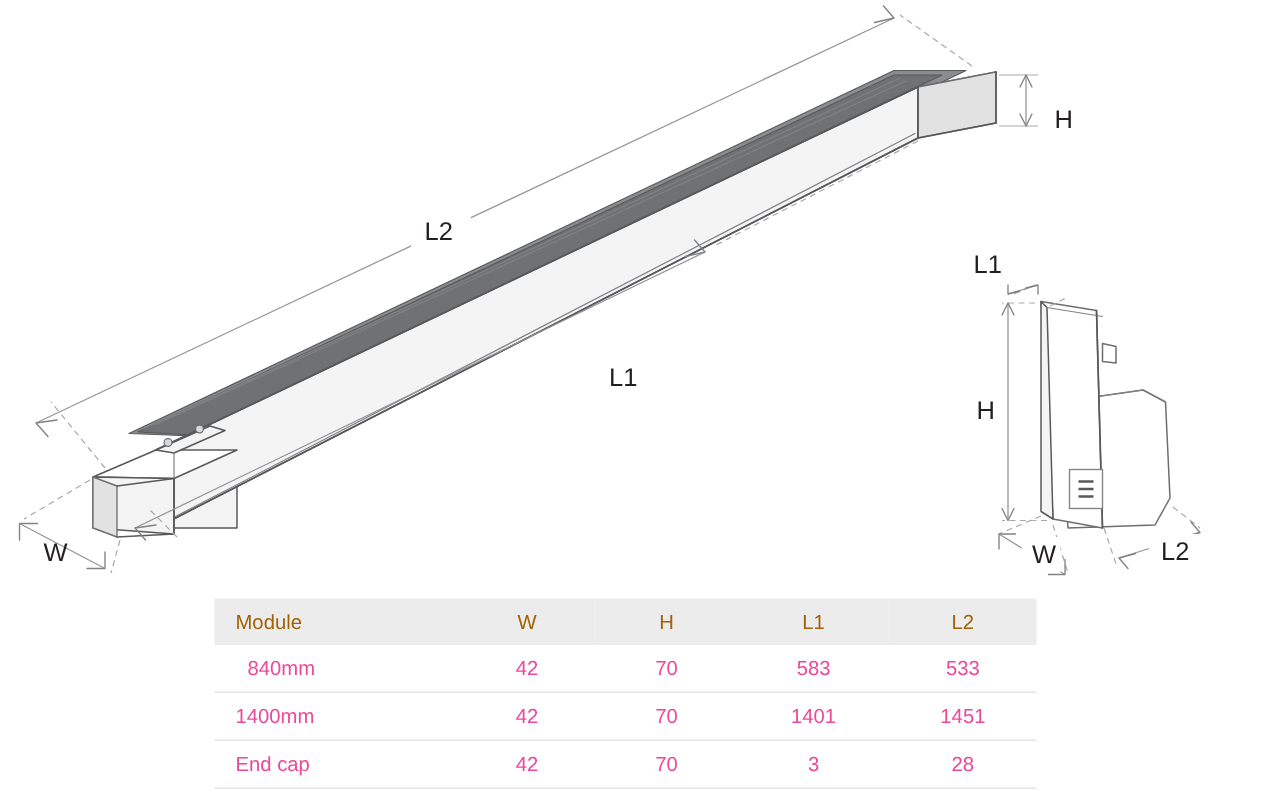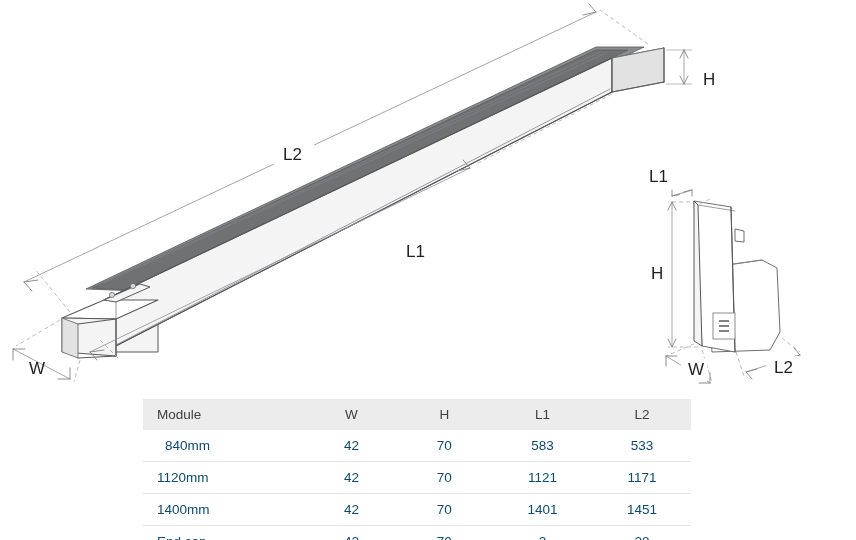--- a/index.html
+++ b/index.html
@@ -112,32 +112,32 @@
     width: 548px;
     font-family: "Liberation Sans", sans-serif;
     font-size: 13.5px;
     color: #231f20;
   }
   table.spec thead th {
     background: #ececec;
     font-weight: normal;
     text-align: center;
     padding: 8px 0 8px 0;
-    color: #404040;
+    color: #a16207;
     border: none;
   }
   table.spec thead th.col-module {
     text-align: left;
     padding-left: 14px;
   }
   table.spec tbody td {
     text-align: center;
     padding: 8px 0 8px 0;
     border-top: 1px solid #e3e3e3;
-    color: #0c4a6e;
+    color: #ec4899;
   }
   table.spec tbody tr:first-child td {
     border-top: none;
   }
   table.spec tbody tr:last-child td {
     border-bottom: 1px solid #e3e3e3;
   }
   table.spec tbody td.col-module {
     text-align: left;
     padding-left: 14px;
@@ -290,27 +290,20 @@
     </thead>
     <tbody>
       <tr>
         <td class="col-module indent">840mm</td>
         <td>42</td>
         <td>70</td>
         <td>583</td>
         <td>533</td>
       </tr>
       <tr>
-        <td class="col-module">1120mm</td>
-        <td>42</td>
-        <td>70</td>
-        <td>1121</td>
-        <td>1171</td>
-      </tr>
-      <tr>
         <td class="col-module">1400mm</td>
         <td>42</td>
         <td>70</td>
         <td>1401</td>
         <td>1451</td>
       </tr>
       <tr>
         <td class="col-module">End cap</td>
         <td>42</td>
         <td>70</td>

